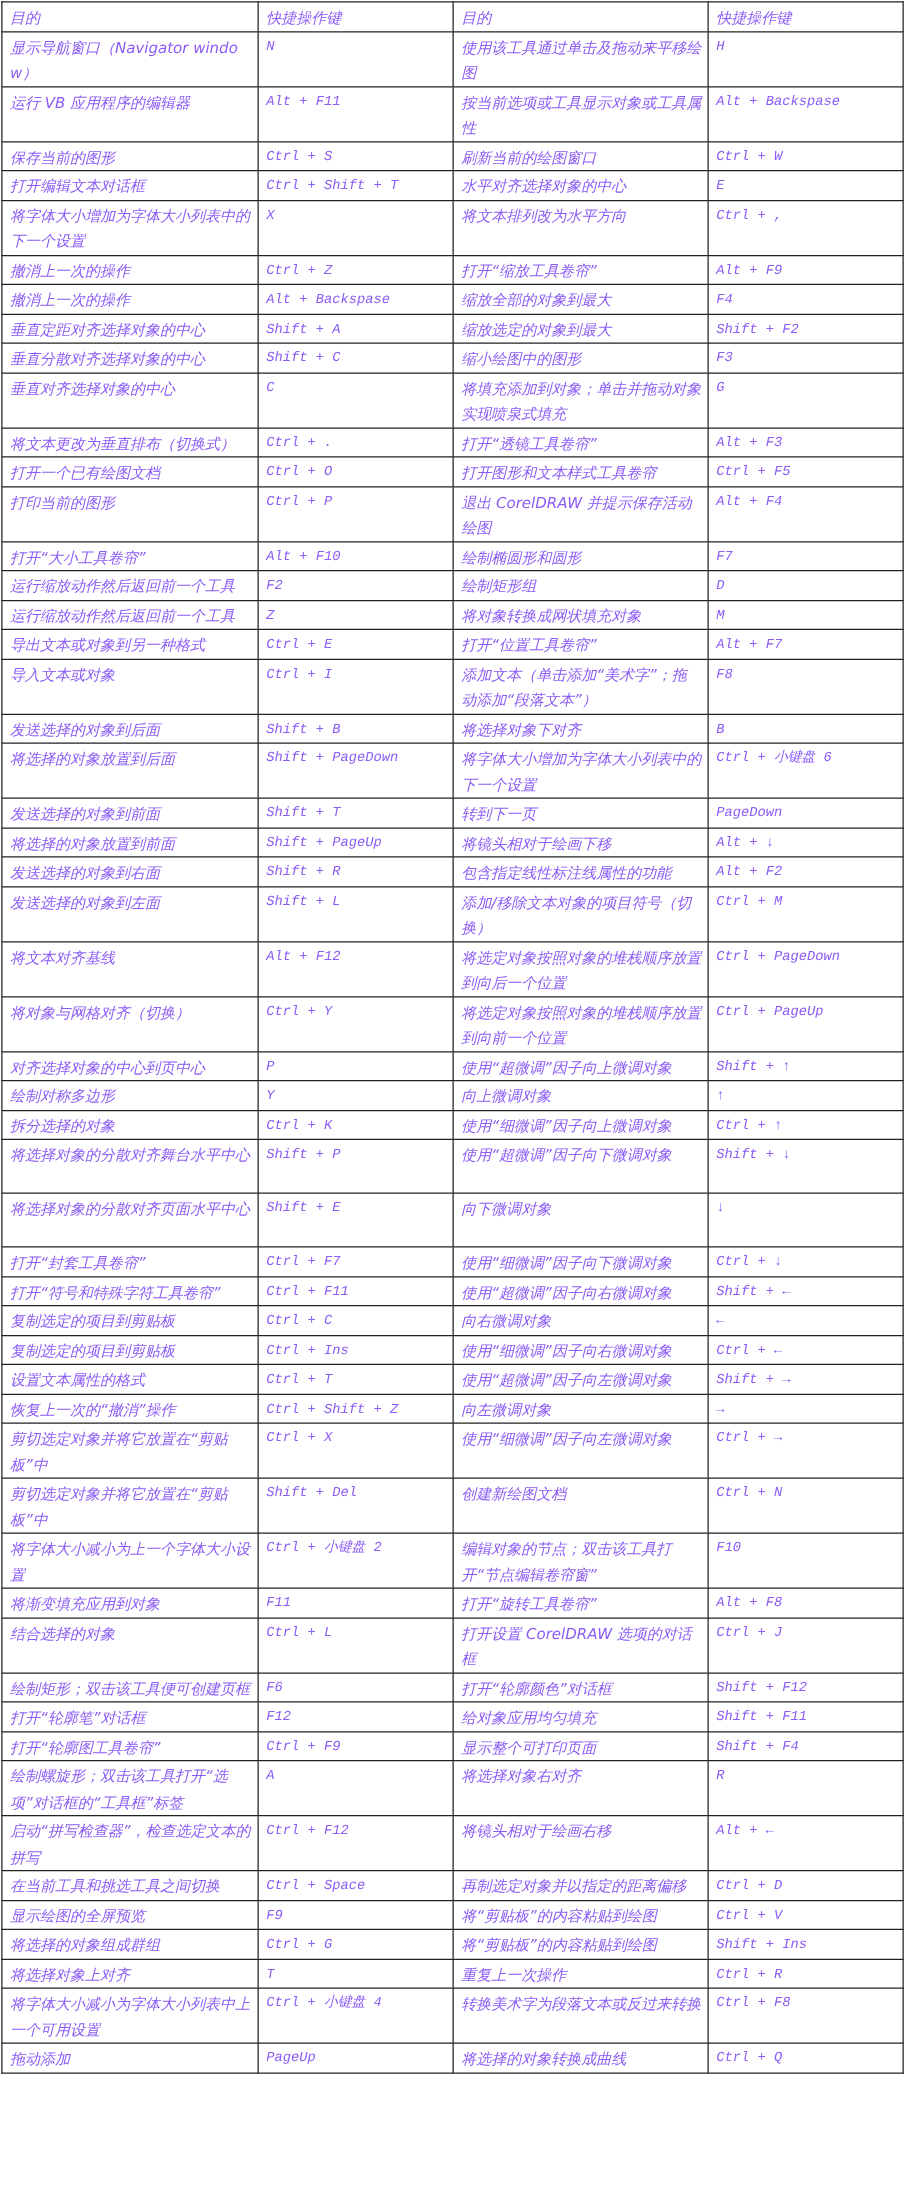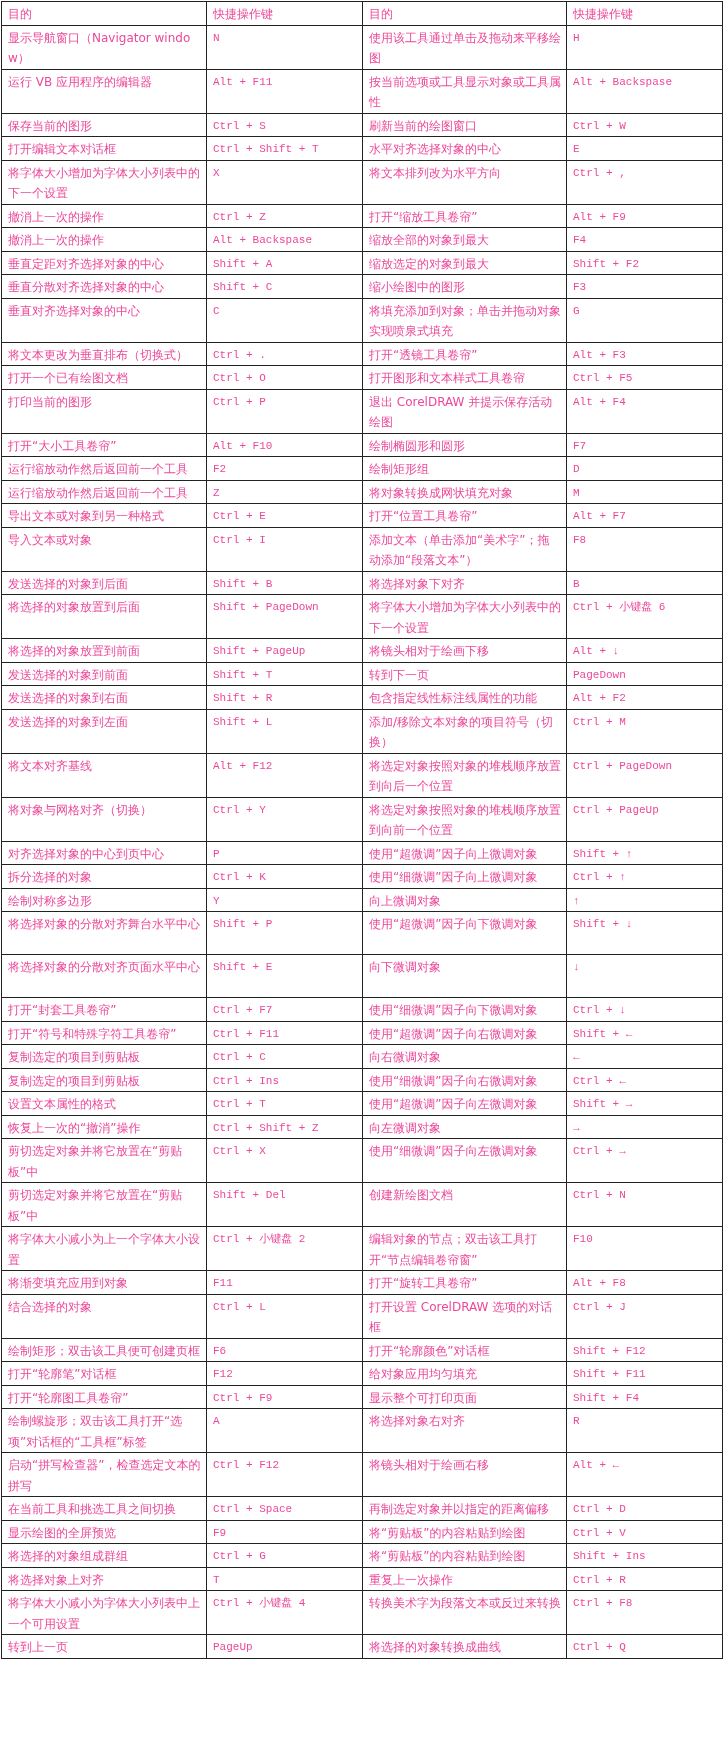--- a/index.html
+++ b/index.html
@@ -4,21 +4,22 @@
 <style>
   html, body { margin: 0; padding: 0; background: #ffffff; }
   body { width: 723px; height: 1749px; overflow: hidden; }
   table.sc {
     position: absolute; left: 1px; top: 1px;
     width: 721px;
     border-collapse: collapse;
     table-layout: fixed;
     font-family: "DejaVu Sans", sans-serif;
     font-size: 12px;
-    color: #ec4899;
+    color: #8b5cf6;
+    font-style: italic;
   }
   table.sc td {
     border: 1px solid #222;
     padding: 2px 5px 0 6px;
     vertical-align: top;
     line-height: 20.5px;
     overflow: hidden;
     word-break: break-all;
   }
   table.sc td.key {
@@ -163,32 +164,32 @@
         <td>将选择对象下对齐</td>
         <td class="key">B</td>
       </tr>
       <tr class="h2">
         <td>将选择的对象放置到后面</td>
         <td class="key">Shift + PageDown</td>
         <td>将字体大小增加为字体大小列表中的下一个设置</td>
         <td class="key">Ctrl + 小键盘 6</td>
       </tr>
       <tr class="h1">
+        <td>发送选择的对象到前面</td>
+        <td class="key">Shift + T</td>
+        <td>转到下一页</td>
+        <td class="key">PageDown</td>
+      </tr>
+      <tr class="h1">
         <td>将选择的对象放置到前面</td>
         <td class="key">Shift + PageUp</td>
         <td>将镜头相对于绘画下移</td>
         <td class="key">Alt + ↓</td>
       </tr>
       <tr class="h1">
-        <td>发送选择的对象到前面</td>
-        <td class="key">Shift + T</td>
-        <td>转到下一页</td>
-        <td class="key">PageDown</td>
-      </tr>
-      <tr class="h1">
         <td>发送选择的对象到右面</td>
         <td class="key">Shift + R</td>
         <td>包含指定线性标注线属性的功能</td>
         <td class="key">Alt + F2</td>
       </tr>
       <tr class="h2">
         <td>发送选择的对象到左面</td>
         <td class="key">Shift + L</td>
         <td>添加/移除文本对象的项目符号（切换）</td>
         <td class="key">Ctrl + M</td>
@@ -205,31 +206,31 @@
         <td>将选定对象按照对象的堆栈顺序放置到向前一个位置</td>
         <td class="key">Ctrl + PageUp</td>
       </tr>
       <tr class="h1">
         <td>对齐选择对象的中心到页中心</td>
         <td class="key">P</td>
         <td>使用“超微调”因子向上微调对象</td>
         <td class="key">Shift + ↑</td>
       </tr>
       <tr class="h1">
+        <td>绘制对称多边形</td>
+        <td class="key">Y</td>
+        <td>向上微调对象</td>
+        <td class="key">↑</td>
+      </tr>
+      <tr class="h1">
         <td>拆分选择的对象</td>
         <td class="key">Ctrl + K</td>
         <td>使用“细微调”因子向上微调对象</td>
         <td class="key">Ctrl + ↑</td>
       </tr>
-      <tr class="h1">
-        <td>绘制对称多边形</td>
-        <td class="key">Y</td>
-        <td>向上微调对象</td>
-        <td class="key">↑</td>
-      </tr>
       <tr class="h2">
         <td>将选择对象的分散对齐舞台水平中心</td>
         <td class="key">Shift + P</td>
         <td>使用“超微调”因子向下微调对象</td>
         <td class="key">Shift + ↓</td>
       </tr>
       <tr class="h2">
         <td>将选择对象的分散对齐页面水平中心</td>
         <td class="key">Shift + E</td>
         <td>向下微调对象</td>
@@ -355,19 +356,19 @@
         <td>重复上一次操作</td>
         <td class="key">Ctrl + R</td>
       </tr>
       <tr class="h2">
         <td>将字体大小减小为字体大小列表中上一个可用设置</td>
         <td class="key">Ctrl + 小键盘 4</td>
         <td>转换美术字为段落文本或反过来转换</td>
         <td class="key">Ctrl + F8</td>
       </tr>
       <tr class="h1">
-        <td>转到上一页</td>
+        <td>拖动添加</td>
         <td class="key">PageUp</td>
         <td>将选择的对象转换成曲线</td>
         <td class="key">Ctrl + Q</td>
       </tr>
     </tbody>
 </table>
 
 </body></html>

